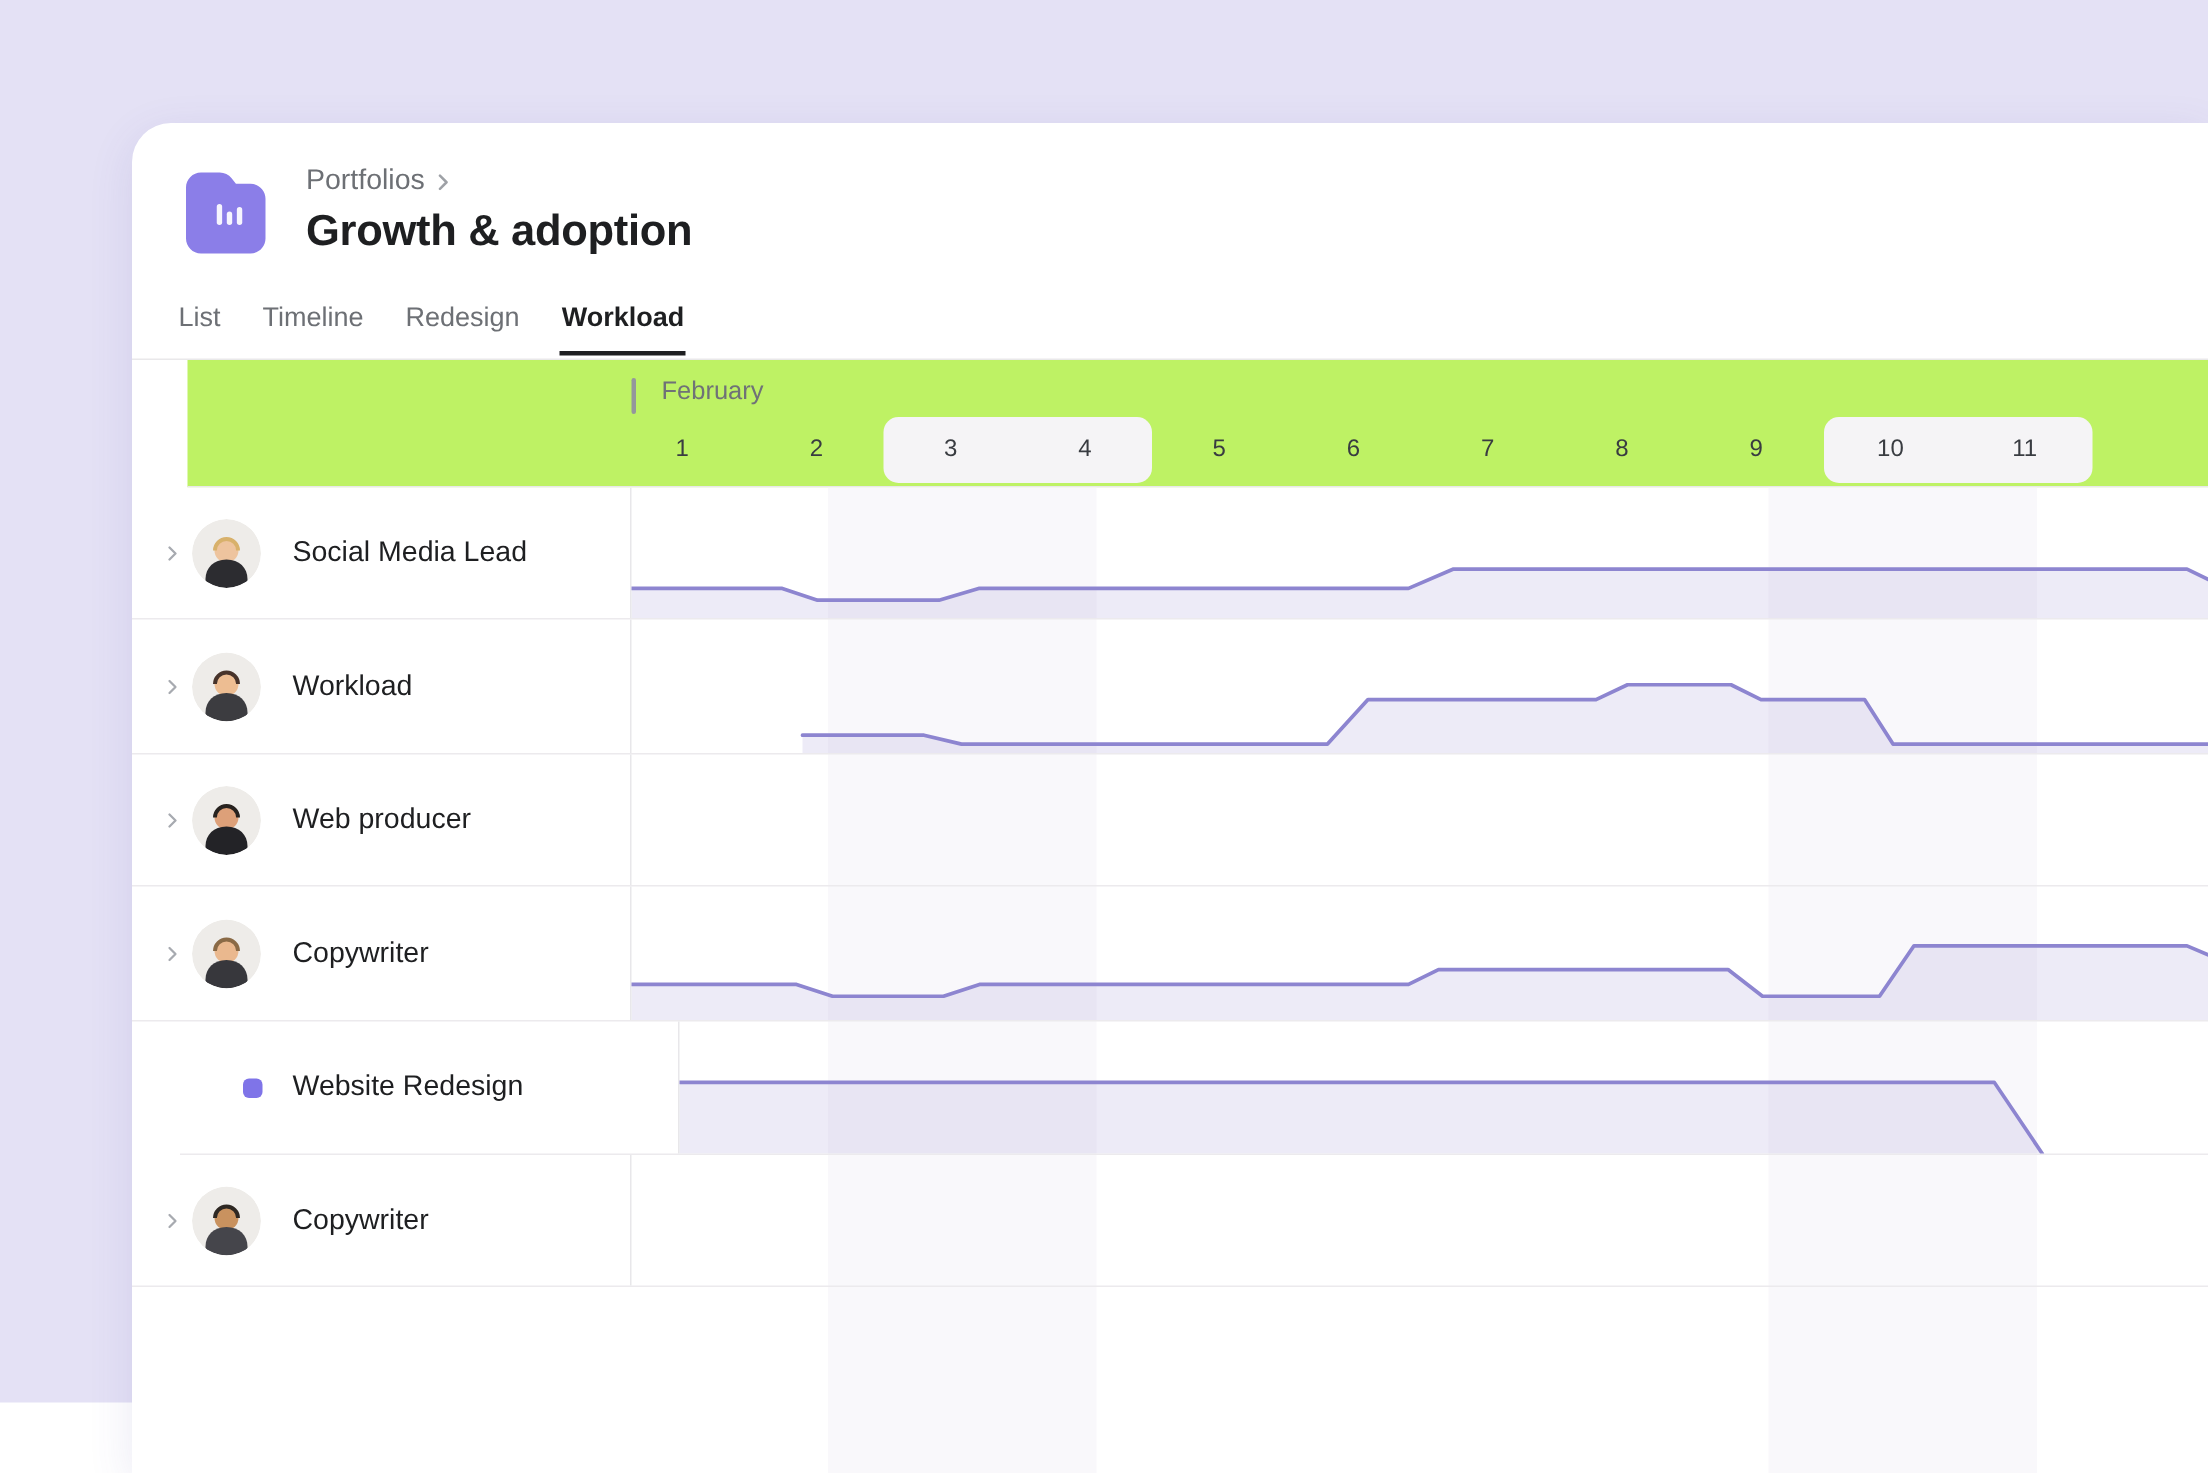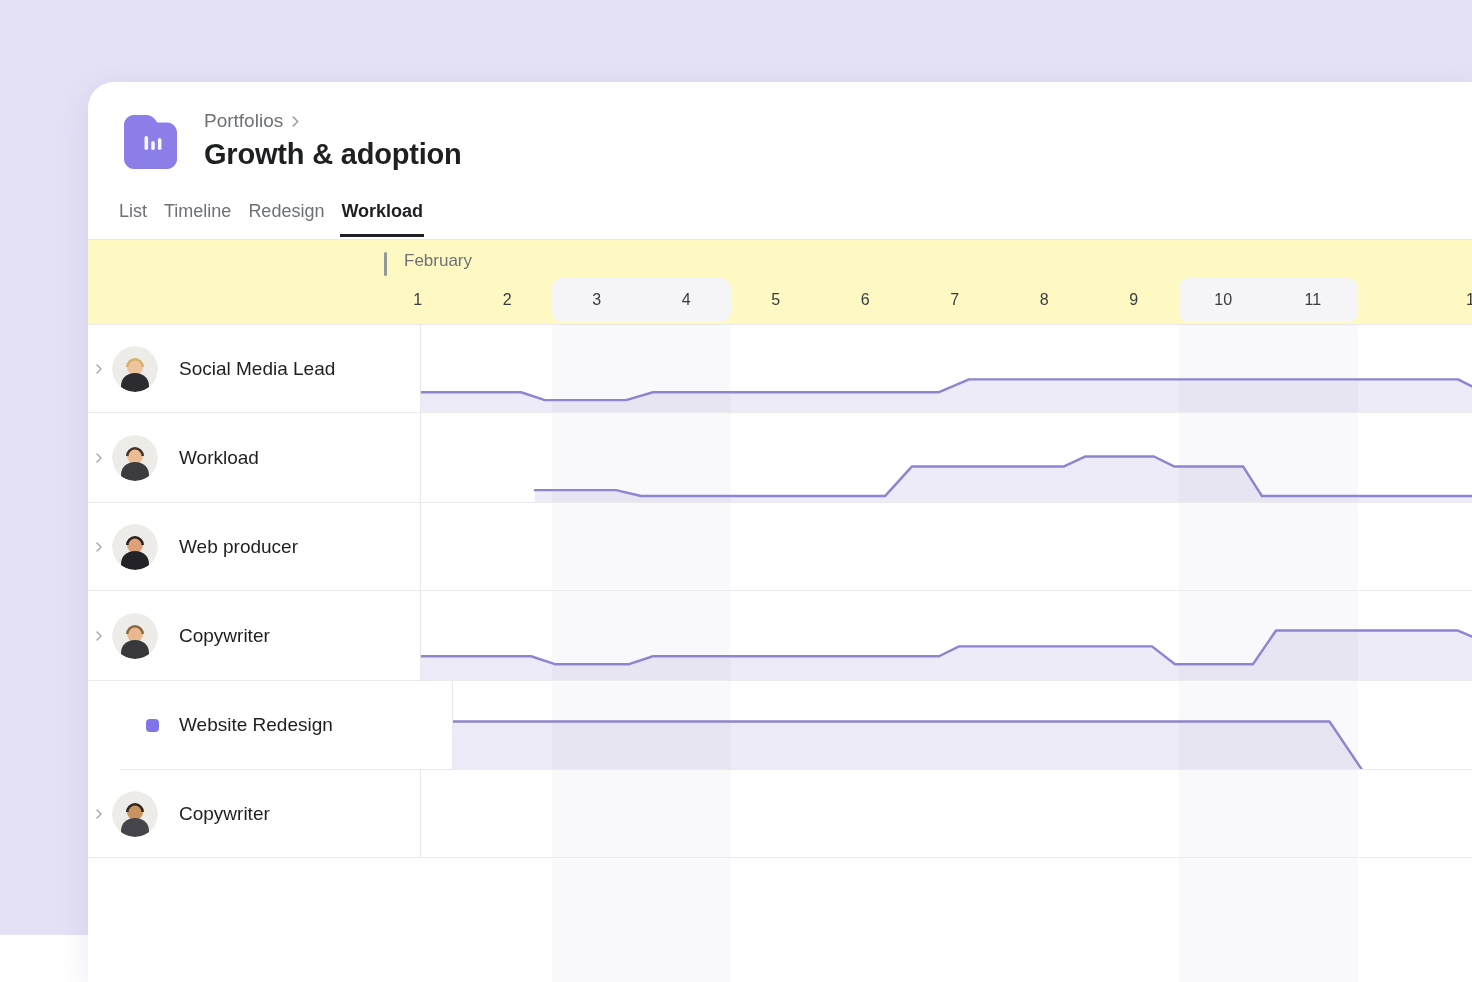--- a/index.html
+++ b/index.html
@@ -11,45 +11,45 @@
     box-shadow:0 8px 30px rgba(84,72,162,0.12); }
 
   
   .card-header { position:relative; height:158px; border-bottom:1px solid #e9e8ea; }
   .folder-icon { position:absolute; left:30px; top:28px; width:65px; height:64px; }
   .head-text { position:absolute; left:116px; top:27px; }
   .breadcrumb { display:flex; align-items:center; gap:7px; height:24px; }
   .breadcrumb .crumb { font-size:19px; color:#6d7075; cursor:pointer; }
   .page-title { margin-top:5px; font-size:29px; font-weight:600; color:#1e1f21;
     letter-spacing:-0.2px; }
-  .tabs { position:absolute; left:30px; bottom:2px; display:flex; gap:15px; }
+  .tabs { position:absolute; left:30px; bottom:2px; display:flex; gap:26px; }
   .tab { background:none; border:none; font-family:"Liberation Sans",sans-serif;
     font-size:18px; color:#6d7075; padding:0 1px 12px 1px; cursor:pointer;
     border-bottom:3px solid transparent; }
   .tab.active { color:#1e1f21; font-weight:600; border-bottom-color:#1e1f21; }
 
   
   .timeline-header { position:relative; height:85px; border-bottom:1px solid #e9e8ea;
-    background:#fef9c3; }
+    background:#bef264;margin-left:37px; }
   .month-marker { position:absolute; left:296px; top:12px; width:3px; height:24px;
     background:#94979c; border-radius:2px; }
   .month-label { position:absolute; left:316px; top:11px; font-size:17px;
     color:#6f7277; }
   .weekend-pill { position:absolute; top:38px; height:44px; background:#f5f4f6;
     border-radius:10px; }
   .day-label { position:absolute; top:38px; height:44px; line-height:44px;
     transform:translateX(-50%); font-size:16px; color:#393c41; }
 
   
   .body { position:relative; height:657px; background:#fff; overflow:hidden; }
   .weekend-band { position:absolute; top:0; bottom:0; background:#f9f8fb; }
   #rows { position:relative; z-index:1; }
   .row { display:flex; border-bottom:1px solid #eceaed; }
   .name-cell { width:333px; flex:none; display:flex; align-items:center;
-    padding-left:6px; border-right:1px solid #e8e7ea; cursor:pointer; }
+    padding-left:22px; border-right:1px solid #e8e7ea; cursor:pointer; }
   .name-cell.top-align { align-items:flex-start; padding-top:22px; }
   .chev { flex:none; width:10px; height:10px; margin-right:8px; }
   .avatar { flex:none; width:46px; height:46px; margin-right:21px; border-radius:50%; }
   .bullet { flex:none; width:13px; height:13px; border-radius:4px; margin-left:20px;
     margin-right:20px; }
   .row-label { font-size:19px; color:#1e1f21; white-space:nowrap; }
   .chart-cell { flex:1; position:relative; }
   .chart-cell svg { display:block; width:100%; height:100%; }
 </style>
 </head>

